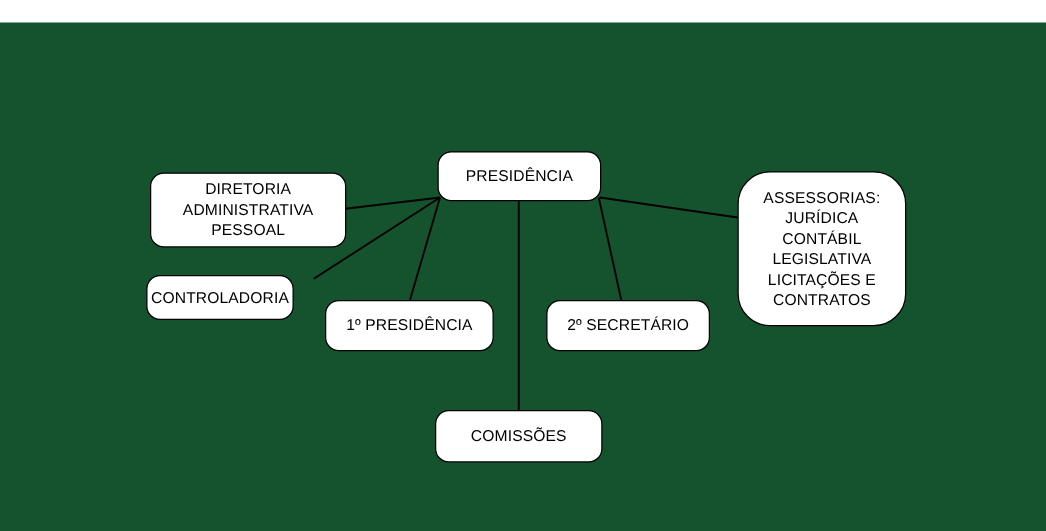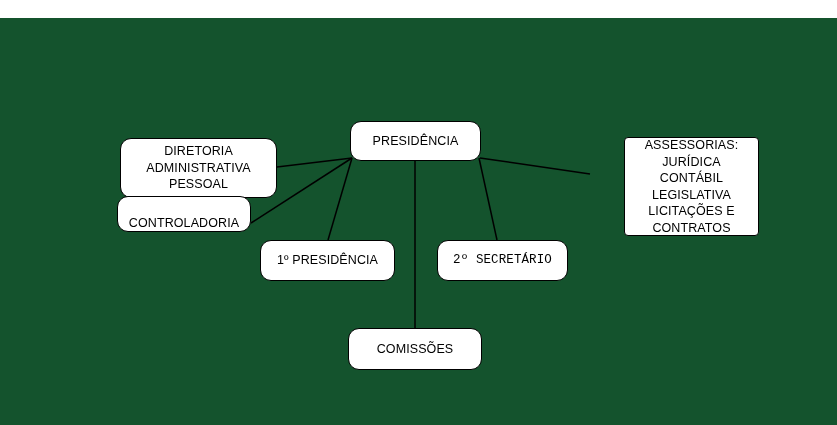--- a/index.html
+++ b/index.html
@@ -47,26 +47,26 @@
   .node-label {
     display: block;
     width: 100%;
     text-align: center;
     white-space: pre-line;
   }
 
   
   #node-presidencia   { left: 350px; top: 103px; width: 131px; height: 40px; }
   #node-diretoria     { left: 120px; top: 120px; width: 157px; height: 60px; }
-  #node-controladoria { left: 117px; top: 178px; width: 134px; height: 36px; align-items: flex-end; }
+  #node-controladoria { left: 117px; top: 202px; width: 118px; height: 36px; }
   #node-secretario-1  { left: 260px; top: 222px; width: 135px; height: 41px; }
-  #node-secretario-2  { left: 437px; top: 222px; width: 131px; height: 41px; font-family: Liberation Mono, monospace; }
+  #node-secretario-2  { left: 437px; top: 222px; width: 131px; height: 41px; }
   #node-comissoes     { left: 348px; top: 310px; width: 134px; height: 42px; }
-  #node-assessorias   { left: 624px; top: 119px; width: 135px; height: 99px;
-                        border-radius: 4px; }
+  #node-assessorias   { left: 590px; top: 119px; width: 135px; height: 124px;
+                        border-radius: 26px; }
 </style>
 </head>
 <body>
 
 <div id="org-chart">
 
   <svg id="connector-layer" viewBox="0 0 837 425" width="837" height="425" xmlns="http://www.w3.org/2000/svg">
     <g stroke="#000000" stroke-width="1.5" fill="none" stroke-linecap="butt">
       <line x1="352" y1="140" x2="251" y2="152"></line>
       <line x1="352" y1="140" x2="251" y2="205"></line>

